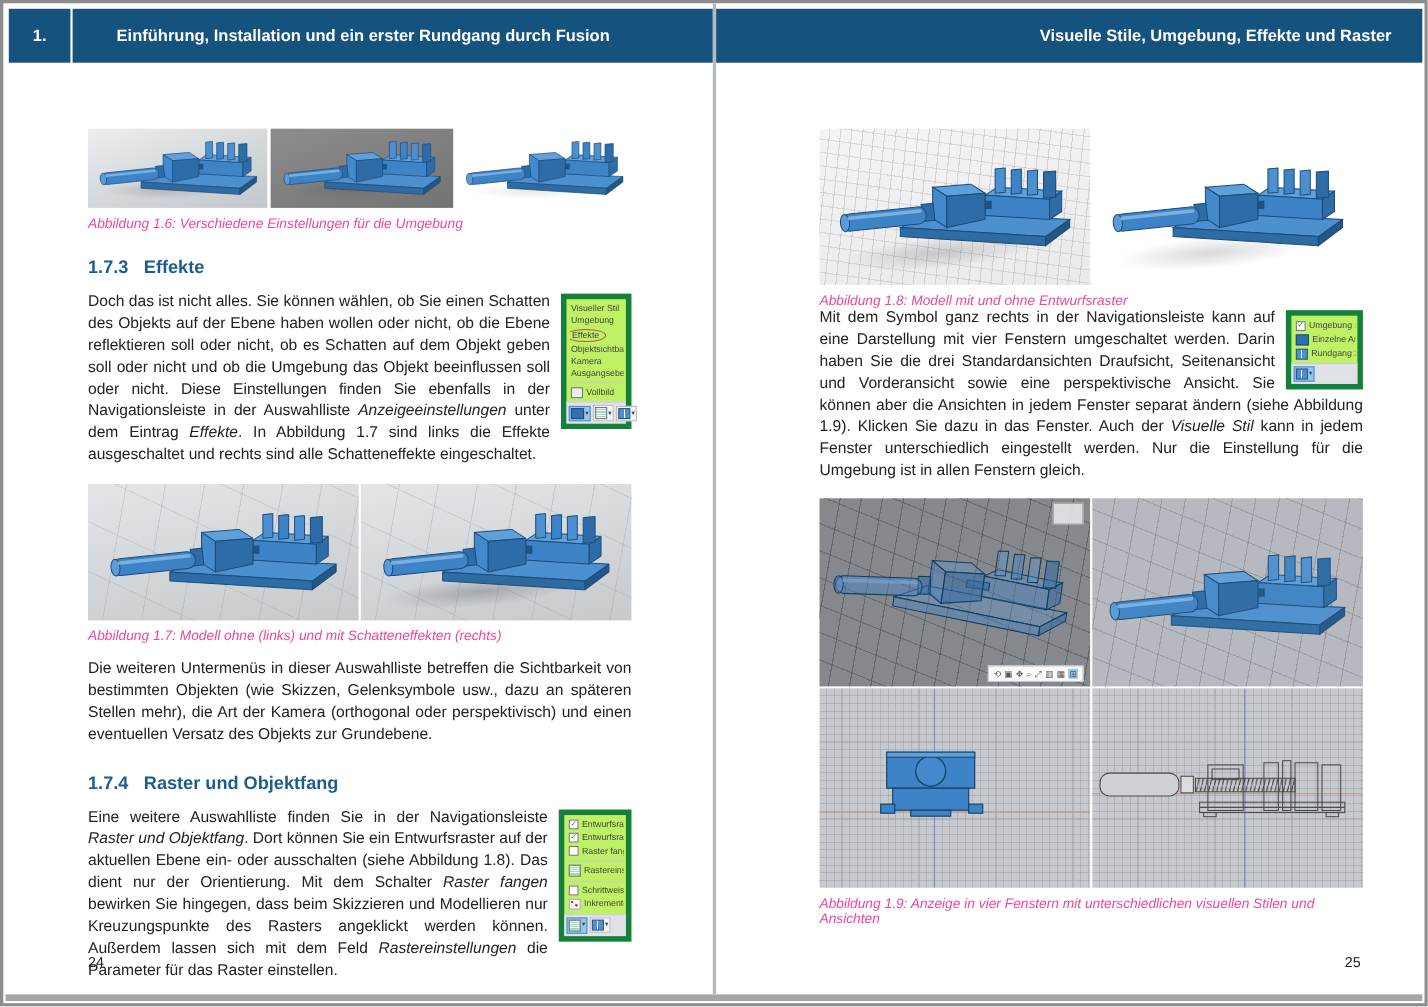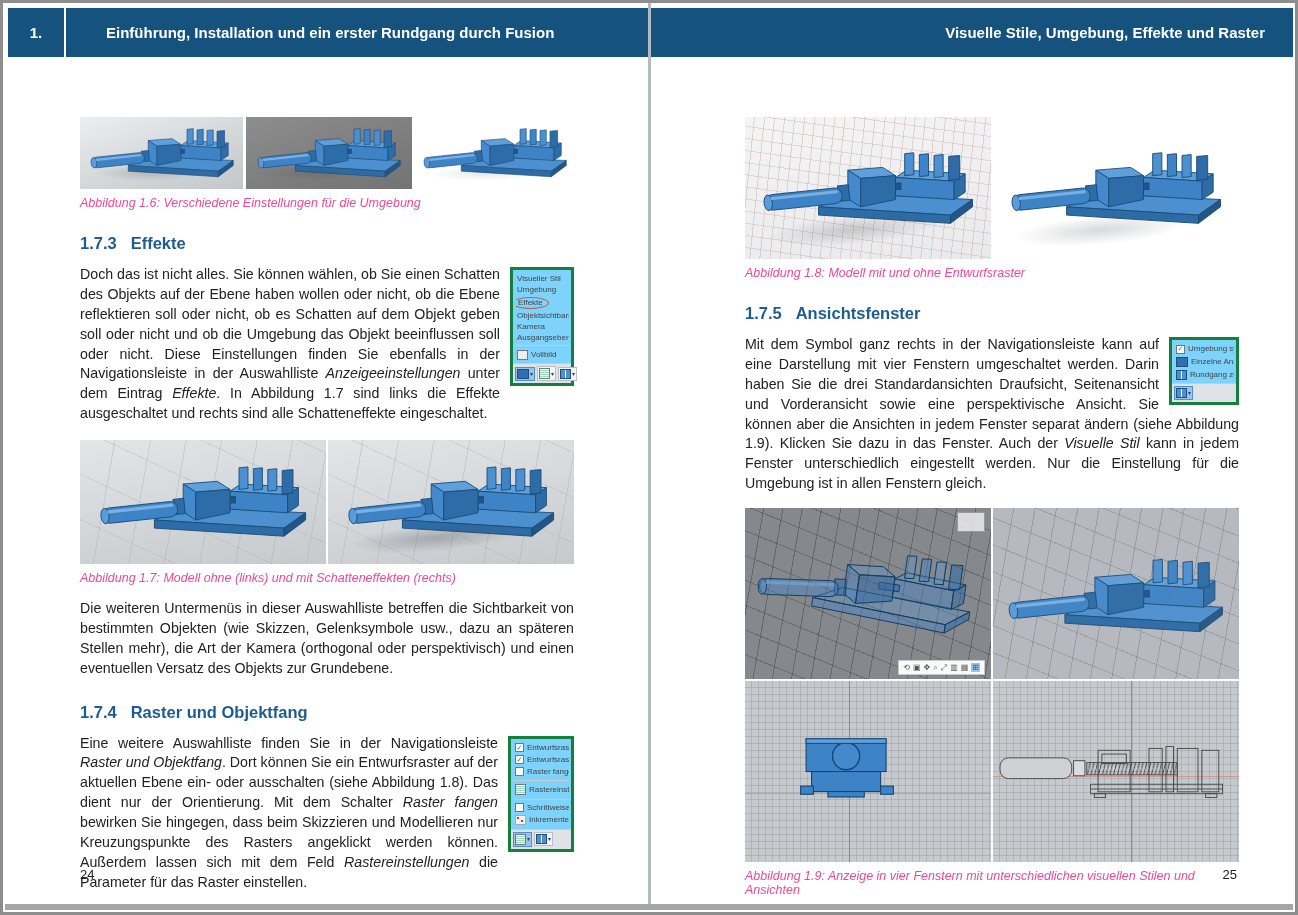--- a/index.html
+++ b/index.html
@@ -44,21 +44,21 @@
      repeating-linear-gradient(100deg,rgba(255,255,255,.0) 0 34px,rgba(160,165,170,.35) 34px 35px),
      repeating-linear-gradient(25deg,rgba(255,255,255,.0) 0 40px,rgba(160,165,170,.30) 40px 41px),
      linear-gradient(170deg,#e3e5e8 0%,#d2d5d8 60%,#c7cacd 100%);}
   .bg-grid-fine{background:
      repeating-linear-gradient(96deg,rgba(205,170,160,.0) 0 9px,rgba(200,170,162,.45) 9px 10px),
      repeating-linear-gradient(8deg,rgba(205,170,160,.0) 0 11px,rgba(195,170,165,.38) 11px 12px),
      linear-gradient(170deg,#f4f4f5 0%,#e9eaec 100%);}
   .shadow-ell{position:absolute;background:radial-gradient(ellipse at center,rgba(70,75,82,.42) 0%,rgba(70,75,82,0) 68%);}
 
   
-  .mini{float:right;background:#7dd3fc;border:3px solid #15803d;box-sizing:border-box;
+  .mini{float:right;background:#bef264;border:5px solid #15803d;box-sizing:border-box;
         font-size:8px;line-height:1.0;color:#444;margin:2px 0 4px 10px;padding:3px 2px 0 3px;}
   .mini .mi{display:flex;align-items:center;gap:3px;padding:1.5px 1px;white-space:nowrap;overflow:hidden;}
   .mini .sep{border-top:1px solid #ccc;margin:2px 0;}
   .circ{display:inline-block;border:1px solid #c4553f;border-radius:50%;padding:1px 5px;margin-left:-5px;}
   .cb{width:7px;height:7px;border:1px solid #777;background:#fff;flex:0 0 auto;
       display:flex;align-items:center;justify-content:center;font-size:7px;color:#2a6;}
   .cb.on::after{content:"✓";color:#357a38;margin-top:-1px;}
   .ic-grid{width:9px;height:9px;flex:0 0 auto;border:1px solid #777;
       background:repeating-linear-gradient(0deg,#fff 0 1px,#9db 1px 2px),repeating-linear-gradient(90deg,rgba(255,255,255,0) 0 1px,rgba(80,120,160,.6) 1px 2px);}
   .ic-mon{width:10px;height:8px;flex:0 0 auto;background:#2f6fb2;border:1px solid #1d4f7f;}
@@ -347,23 +347,20 @@
           <div class="imgbox bg-white" style="width:246px;height:142px;">
             <div class="shadow-ell" style="left:18px;bottom:14px;width:180px;height:30px;opacity:.5;transform:rotate(-5deg);"></div>
             <svg width="220" height="95" viewBox="0 0 240 100">
                 <use href="#vise"></use>
               </svg>
           </div>
         </div>
         <div class="caption">Abbildung 1.8: Modell mit und ohne Entwurfsraster</div>
       </div>
 
-      <h2 class="sec">
-        <span class="sec-num">1.7.5</span><span>Ansichtsfenster</span>
-      </h2>
 
       <div class="clearfix">
 
         <div class="mini" style="width:70px;">
           <div class="mi">
               <span class="cb on"></span>
               <span>Umgebung syn</span>
             </div>
           <div class="mi">
               <span class="ic-mon"></span>

